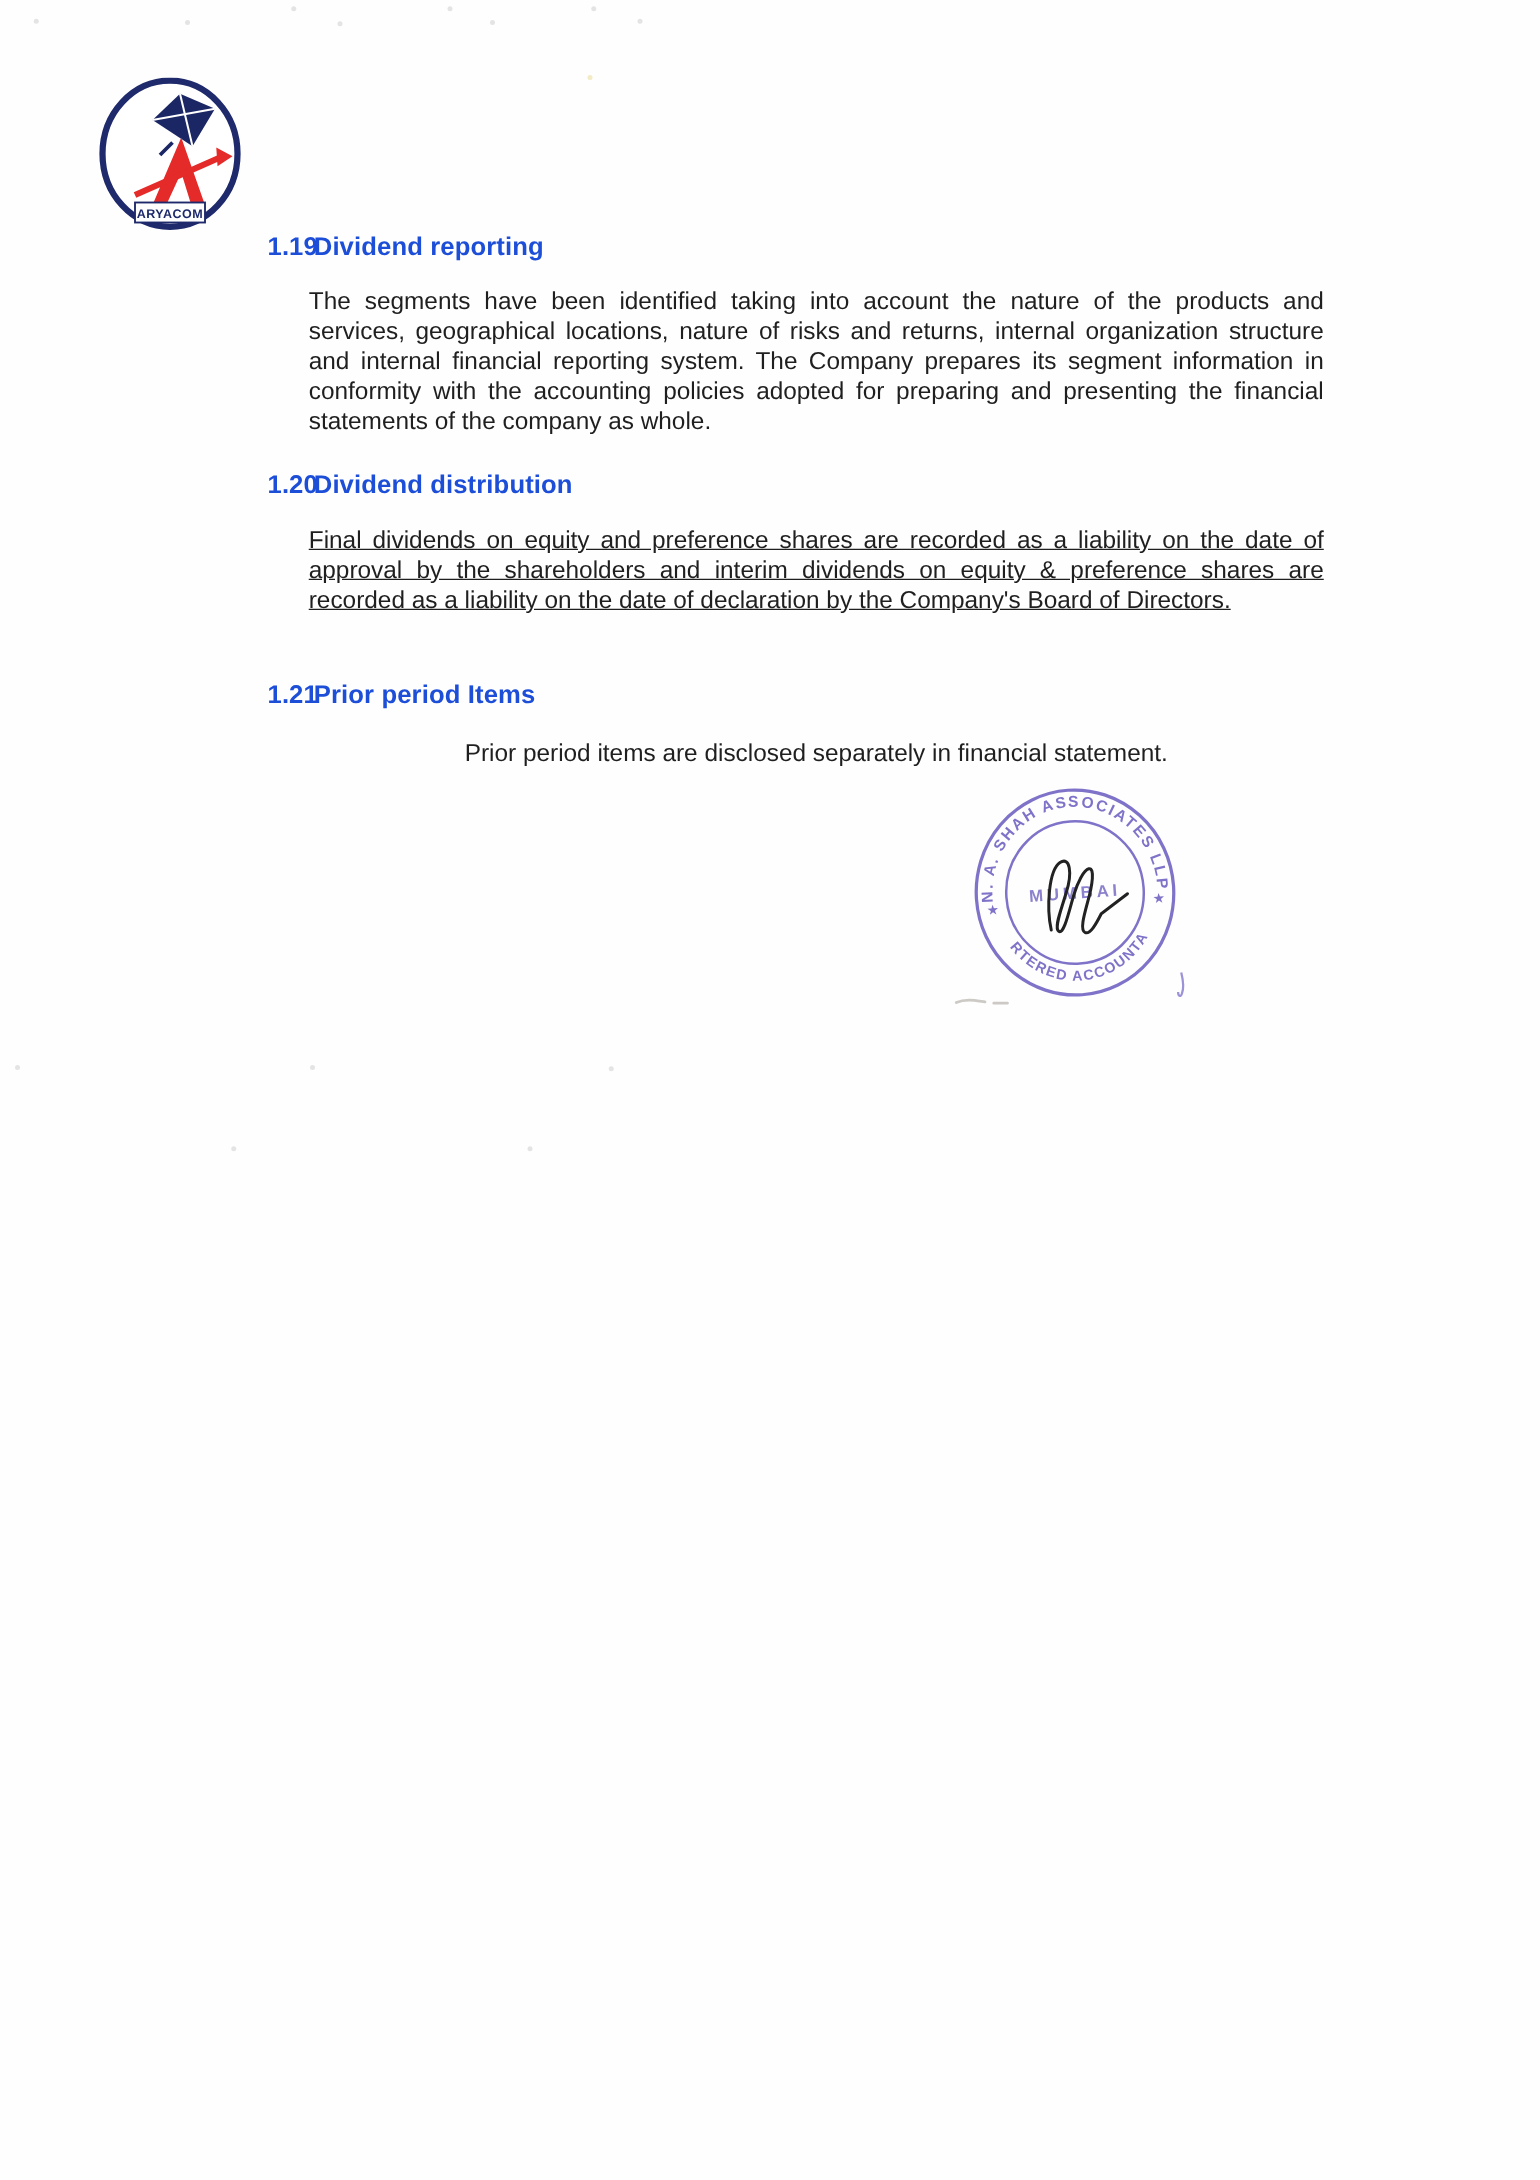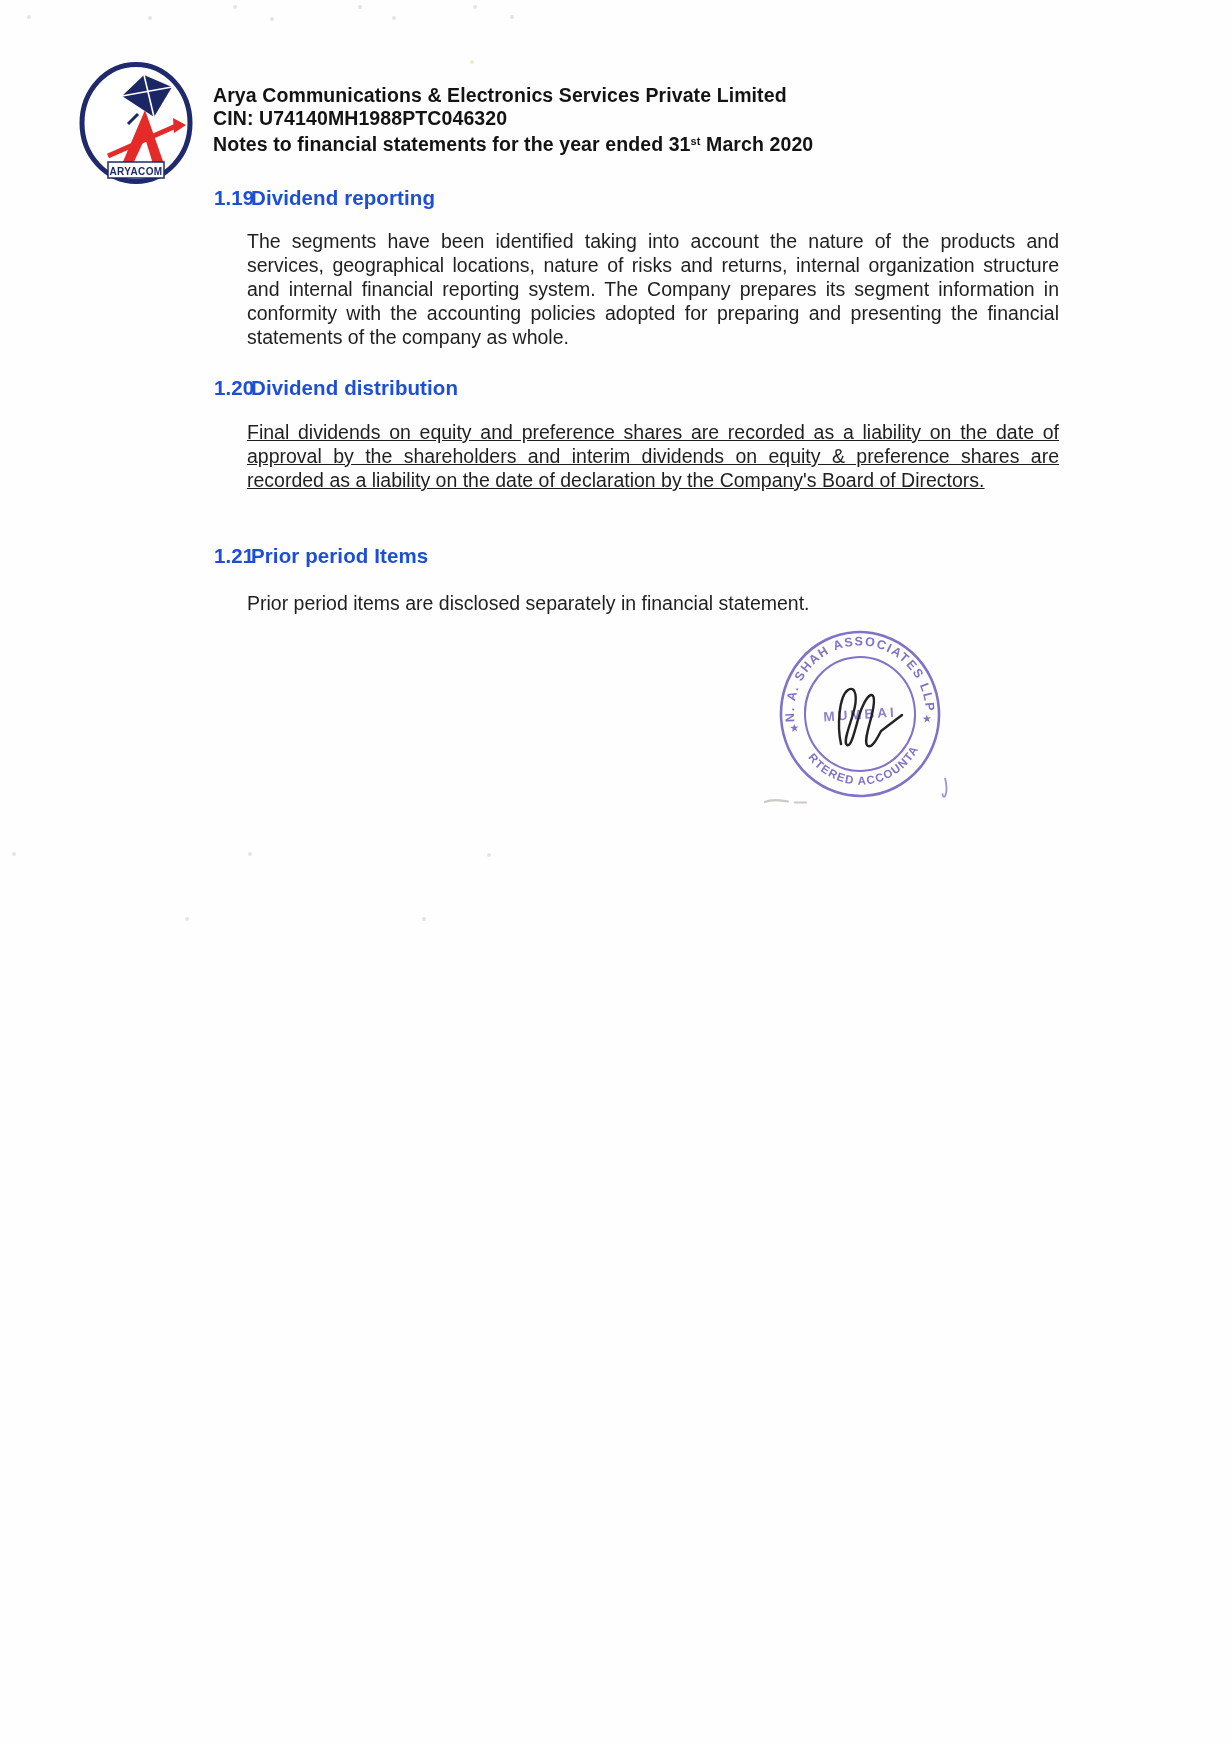--- a/index.html
+++ b/index.html
@@ -30,21 +30,21 @@
   #h119{top:186px;}
   #h120{top:376px;}
   #h121{top:544px;}
 
   .para{
     position:absolute;left:247px;width:812px;
     font-size:19.5px;line-height:24px;text-align:justify;color:#1f1f1f;
   }
   #p119{top:229px;}
   #p120{top:420px;text-decoration:underline;}
-  #p121{top:591px;text-align:left;}
+  #p121{top:591px;text-align:center;}
 
   
   .stamp-svg{position:absolute;left:745px;top:598px;}
 
   
   .speck{position:absolute;width:4px;height:4px;border-radius:50%;
          background:#c6c6c6;opacity:.45;}
   .speck.y{background:#efe6b4;opacity:.8;}
 </style>
 </head>
@@ -58,25 +58,20 @@
     <line x1="66" y1="13" x2="76" y2="55" stroke="#ffffff" stroke-width="1.6"></line>
     <line x1="44" y1="34" x2="94" y2="25" stroke="#ffffff" stroke-width="1.6"></line>
     <line x1="60" y1="52" x2="50" y2="62" stroke="#1b2765" stroke-width="3"></line>
     <path d="M67,48 L44,102 L55,102 L67,76 L75,102 L86,102 Z" fill="#e42b29"></path>
     <line x1="30" y1="94" x2="98" y2="64" stroke="#e42b29" stroke-width="5"></line>
     <polygon points="95,56 108,63 96,71" fill="#e42b29"></polygon>
     <rect x="30" y="100" width="56" height="16" fill="#ffffff" stroke="#1e2a6b" stroke-width="1.5"></rect>
     <text x="58" y="112.5" text-anchor="middle" font-size="10" font-weight="bold" fill="#1e2a6b" letter-spacing="0.4" font-family="Liberation Sans, sans-serif">ARYACOM</text>
   </svg>
 
-  <div class="company-header">
-    <div class="hline">Arya Communications &amp; Electronics Services Private Limited</div>
-    <div class="hline">CIN: U74140MH1988PTC046320</div>
-    <div class="hline"><span>Notes to financial statements for the year ended 31</span><sup>st</sup><span> March 2020</span></div>
-  </div>
 
   <div class="section-heading" id="h119">
     <span class="sec-num">1.19</span>
     <span class="sec-title">Dividend reporting</span>
   </div>
   <div class="para" id="p119">The segments have been identified taking into account the nature of the products and services, geographical locations, nature of risks and returns, internal organization structure and internal financial reporting system. The Company prepares its segment information in conformity with the accounting policies adopted for preparing and presenting the financial statements of the company as whole.</div>
 
   <div class="section-heading" id="h120">
     <span class="sec-num">1.20</span>
     <span class="sec-title">Dividend distribution</span>

